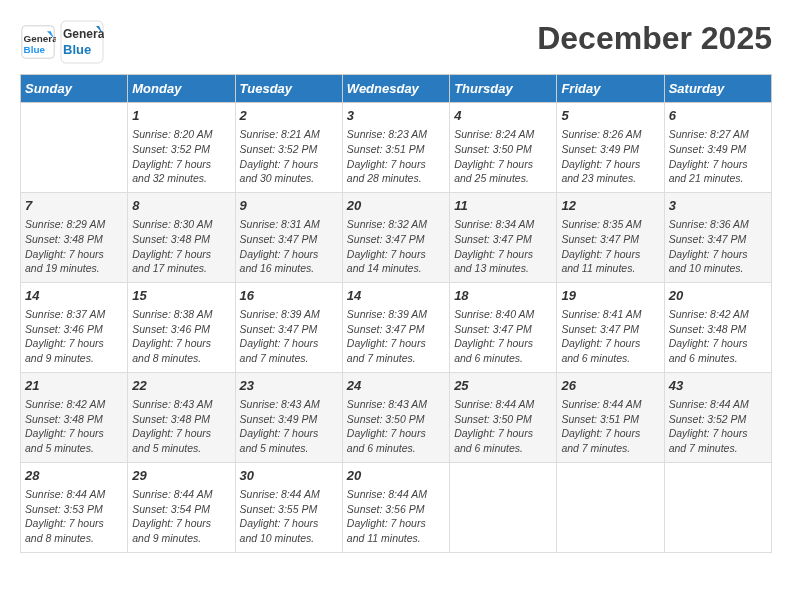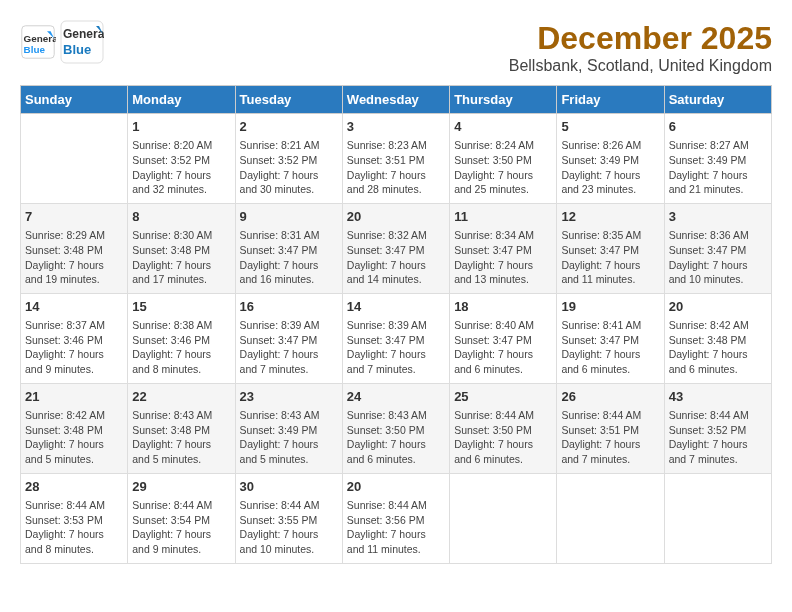--- a/index.html
+++ b/index.html
@@ -24,31 +24,32 @@
       width: 36px;
       height: 36px;
       margin-right: 4px;
     }
     .title-block {
       text-align: right;
     }
     .title-block h1 {
       font-size: 32px;
       font-weight: bold;
-      color: #a16207;
+      color: #404040;
     }
     .title-block h2 {
       font-size: 16px;
       font-weight: normal;
       color: #444;
     }
     table {
       width: 100%;
       border-collapse: collapse;
       font-size: 11px;
+      font-style: italic;
     }
     thead tr th {
       background-color: #2a7abf;
       color: #fff;
       padding: 6px 4px;
       text-align: left;
       font-size: 13px;
       font-weight: bold;
       border: 1px solid #ccc;
     }
@@ -98,21 +99,20 @@
           <rect x="1" y="1" width="42" height="42" rx="5" fill="white" stroke="#ddd" stroke-width="1"></rect>
           <text x="3" y="18" font-size="12" font-weight="bold" fill="#333" font-family="Arial">General</text>
           <text x="3" y="34" font-size="13" font-weight="bold" fill="#1a7abf" font-family="Arial">Blue</text>
           <polygon points="36,6 43,14 39,6" fill="#1a7abf"></polygon>
         </svg>
       </div>
     </div>
   </div>
   <div class="title-block">
     <h1>December 2025</h1>
-    <h2>Bellsbank, Scotland, United Kingdom</h2>
   </div>
 </div>
 
 <table>
   <thead>
     <tr>
       <th>Sunday</th>
       <th>Monday</th>
       <th>Tuesday</th>
       <th>Wednesday</th>

